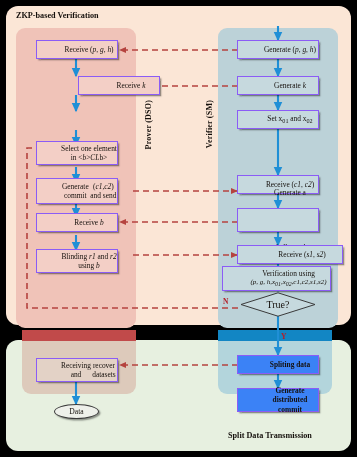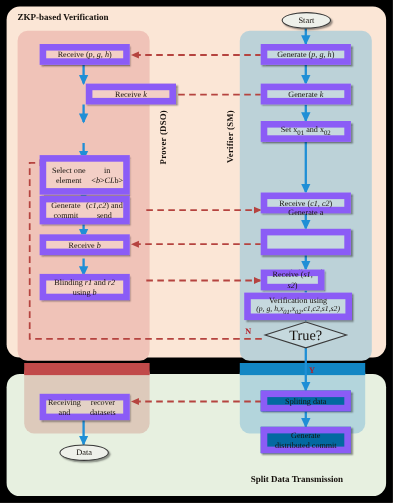--- a/index.html
+++ b/index.html
@@ -17,42 +17,42 @@
   
   .lane{position:absolute;border-radius:9px;}
   #prover-lane{left:16px;top:28px;width:120px;height:300px;background:#f0c3b8;}
   #verifier-lane{left:218px;top:28px;width:120px;height:300px;background:#bcd2d8;}
   #prover-lane-b{left:22px;top:330px;width:114px;height:64px;background:#ddcabb;}
   #verifier-lane-b{left:218px;top:330px;width:114px;height:64px;background:#b3d5dc;}
   #prover-cap{left:22px;top:330px;width:114px;height:11px;background:#c14a4a;border-radius:0;}
   #verifier-cap{left:218px;top:330px;width:114px;height:11px;background:#1286c4;border-radius:0;}
 
   
-  .node{position:absolute;box-sizing:border-box;border:6px solid #8b5cf6;
+  .node{position:absolute;box-sizing:border-box;border:1px solid #8b5cf6;
         display:flex;align-items:center;justify-content:center;text-align:center;
         font-size:7.4px;line-height:1.22;color:#15100c;
-        box-shadow:1.5px 1.5px 1.5px rgba(0,0,0,.40);}
+        box-shadow:1.5px 1.5px 1.5px rgba(0,0,0,.40);padding-left:24px;}
   .node.left{background:#f3cfc6;}
   .node.right{background:#c6d9de;}
   .node.leftb{background:#e3d2c6;}
-  .node.rightb{background:#0369a1;}
+  .node.rightb{background:#3b82f6;font-weight:bold;}
 
   
   .term{position:absolute;box-sizing:border-box;border:1px solid #3a3a3a;
         border-radius:50%/50%;background:#eef0ea;
         display:flex;align-items:center;justify-content:center;
         font-size:7.6px;color:#15100c;
         box-shadow:1.5px 1.5px 1.5px rgba(0,0,0,.40);}
 
   
   .diamond-wrap{position:absolute;}
   .diamond-wrap svg{position:absolute;left:0;top:0;overflow:visible;}
   .diamond-label{position:absolute;left:0;top:0;width:100%;height:100%;
         display:flex;align-items:center;justify-content:center;
-        font-size:13px;color:#15100c;}
+        font-size:10px;color:#15100c;}
 
   
   .vtitle{position:absolute;font-weight:bold;font-size:8px;color:#15100c;
           writing-mode:vertical-rl;transform:rotate(180deg);
           white-space:nowrap;letter-spacing:.2px;}
 
   
   .caption{position:absolute;font-weight:bold;font-size:8.2px;color:#15100c;
            white-space:nowrap;}
 
@@ -124,61 +124,60 @@
     </g>
 
     <g stroke="#b5433f" stroke-width="1.6" fill="none" stroke-dasharray="6,4" marker-end="url(#ar)">
       <path d="M238,308 L27,308 L27,148 L42,148"></path>
     </g>
   </svg>
 
   <div class="flag" style="left:223px;top:297px;">N</div>
   <div class="flag" style="left:281px;top:332px;">Y</div>
 
-  <div class="term" style="left:256px;top:11px;width:45px;height:15px;">Start</div>
   <div class="term" style="left:54px;top:404px;width:45px;height:15px;">Data</div>
 
   <div class="node right" style="left:237px;top:40px;width:82px;height:19px;">
     <span>Generate (<i>p</i>, <i>g</i>, <i>h</i>)</span>
   </div>
   <div class="node right" style="left:237px;top:76px;width:82px;height:19px;">
     <span>Generate <i>k</i></span>
   </div>
   <div class="node right" style="left:237px;top:110px;width:82px;height:19px;">
     <span>Set x<sub>01</sub> and x<sub>02</sub></span>
   </div>
   <div class="node right" style="left:237px;top:175px;width:82px;height:19px;">
     <span>Receive (<i>c1</i>, <i>c2</i>)</span>
   </div>
   <div class="node right" style="left:237px;top:208px;width:82px;height:24px;flex-direction:column;gap:45px;">
     <span>Generate a</span>
     <span>challenge <i>b</i></span>
   </div>
-  <div class="node right" style="left:237px;top:245px;width:58px;height:19px;">
+  <div class="node right" style="left:237px;top:245px;width:106px;height:19px;">
     <span>Receive (<i>s1</i>, <i>s2</i>)</span>
   </div>
-  <div class="node right" style="left:222px;top:266px;width:98px;height:25px;flex-direction:column;">
+  <div class="node right" style="left:222px;top:266px;width:109px;height:25px;flex-direction:column;">
     <span>Verification using</span>
     <span style="font-style:italic;font-size:7px;">(<i>p</i>, <i>g</i>, <i>h</i>,x<sub>01</sub>,x<sub>02</sub>,<i>c1</i>,<i>c2</i>,<i>s1</i>,<i>s2</i>)</span>
   </div>
 
   <div class="diamond-wrap" style="left:240px;top:292px;width:76px;height:25px;">
     <svg width="76" height="25">
       <polygon points="38,0.8 75,12.5 38,24.2 1,12.5" fill="#c6d9de" stroke="#3a3a3a" stroke-width="1"></polygon>
     </svg>
     <div class="diamond-label">True?</div>
   </div>
 
   <div class="node left" style="left:36px;top:40px;width:82px;height:19px;">
     <span>Receive (<i>p</i>, <i>g</i>, <i>h</i>)</span>
   </div>
   <div class="node left" style="left:36px;top:76px;width:82px;height:19px;margin-left:42px;">
     <span>Receive <i>k</i></span>
   </div>
-  <div class="node left" style="left:36px;top:141px;width:82px;height:36px;">
+  <div class="node left" style="left:36px;top:141px;width:82px;height:24px;flex-direction:column;">
     <span>Select one element</span>
     <span>in &lt;<i>b</i>&gt;<i>CL</i>b&gt;</span>
   </div>
   <div class="node left" style="left:36px;top:178px;width:82px;height:26px;flex-direction:row;">
     <span>Generate commit</span>
     <span>(<i>c1</i>,<i>c2</i>) and send</span>
   </div>
   <div class="node left" style="left:36px;top:213px;width:82px;height:19px;">
     <span>Receive <i>b</i></span>
   </div>

